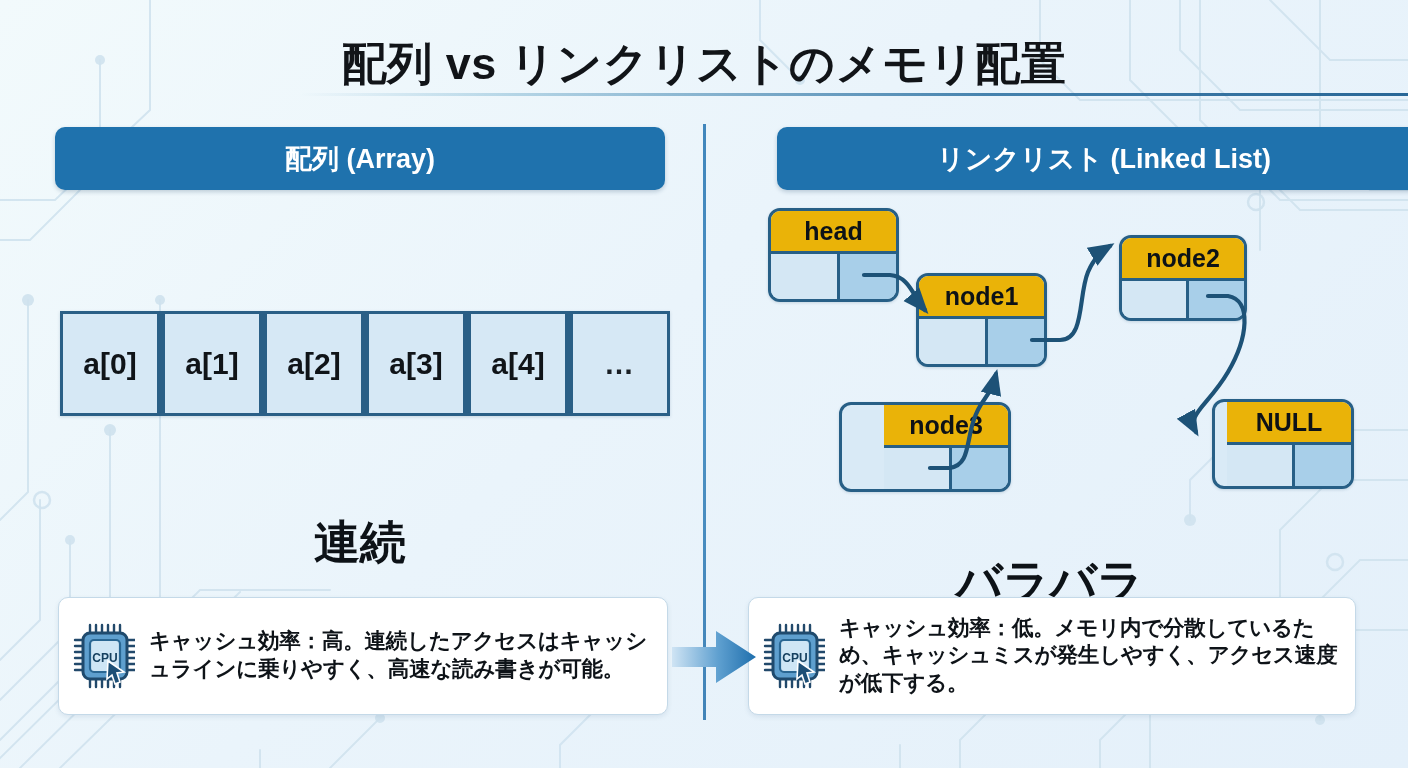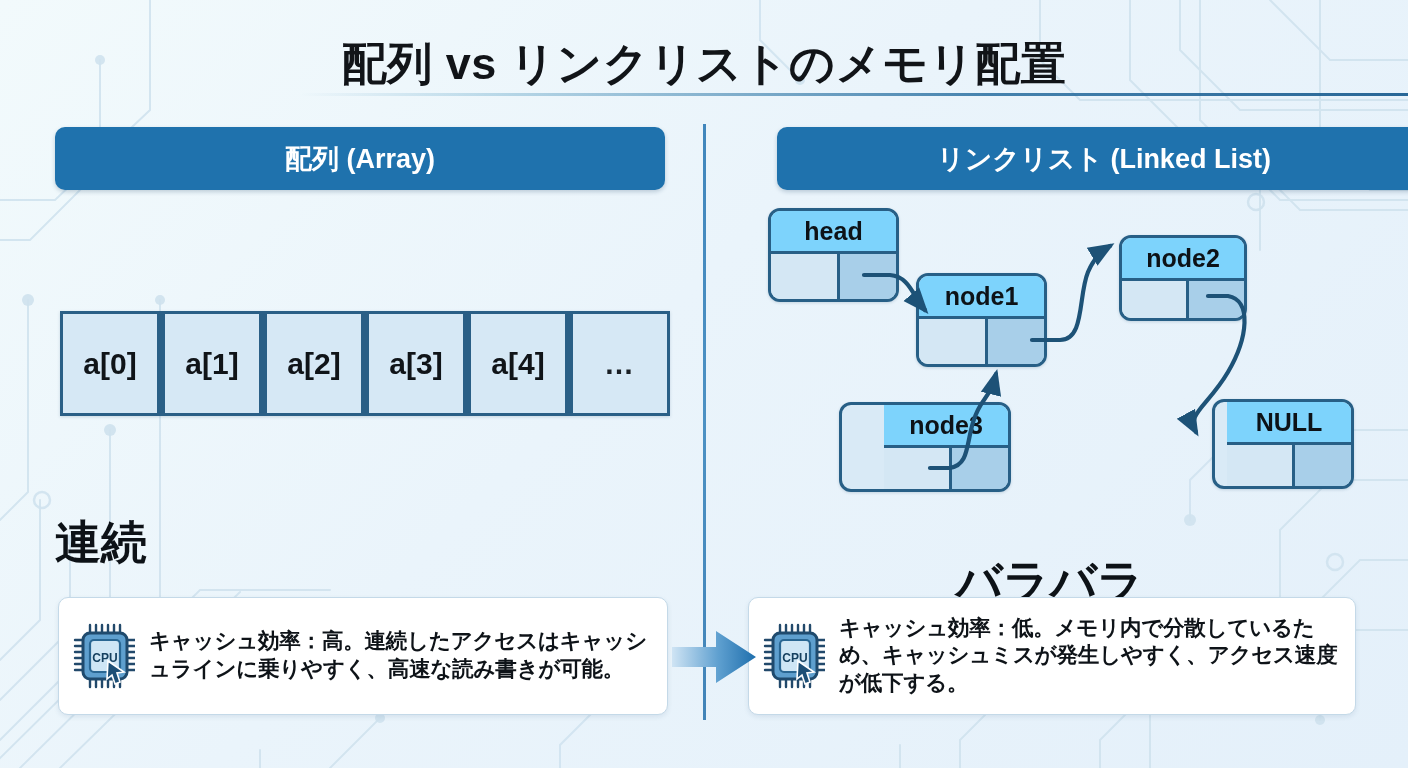--- a/index.html
+++ b/index.html
@@ -102,21 +102,21 @@
 
   
   .big-word {
     position: absolute;
     font-size: 46px;
     font-weight: 700;
     color: #0d1217;
     z-index: 5;
     white-space: nowrap;
   }
-  #word-left  { left: 55px; top: 512px; width: 610px; }
+  #word-left  { left: 55px; top: 512px; width: 610px; text-align: center; }
   #word-right { left: 745px; top: 512px; width: 610px; text-align: center; margin-top: 39px; }
 
   
   .node {
     position: absolute;
     border: 3px solid #275f86;
     border-radius: 12px;
     background: #d9eaf6;
     overflow: hidden;
     z-index: 6;
@@ -125,21 +125,21 @@
     flex-direction: column;
   }
   .node-label {
     flex: 0 0 40px;
     display: flex;
     align-items: center;
     justify-content: center;
     font-size: 25px;
     font-weight: 700;
     color: #0d1217;
-    background: #7dd3fc;
+    background: #eab308;
     border-bottom: 3px solid #275f86;
     white-space: nowrap;
   }
   .node-cells { flex: 1 1 auto; display: flex; }
   .node-cell-data { flex: 1 1 auto; background: #d4e7f4; }
   .node-cell-ptr  { flex: 0 0 45%; background: #a8cfe9; border-left: 3px solid #275f86; }
 
   #node-head  { left: 768px; top: 208px; width: 125px; height: 88px; }
   #node-node1 { left: 916px; top: 273px; width: 125px; height: 88px; }
   #node-node2 { left: 1119px; top: 235px; width: 122px; height: 80px; }

